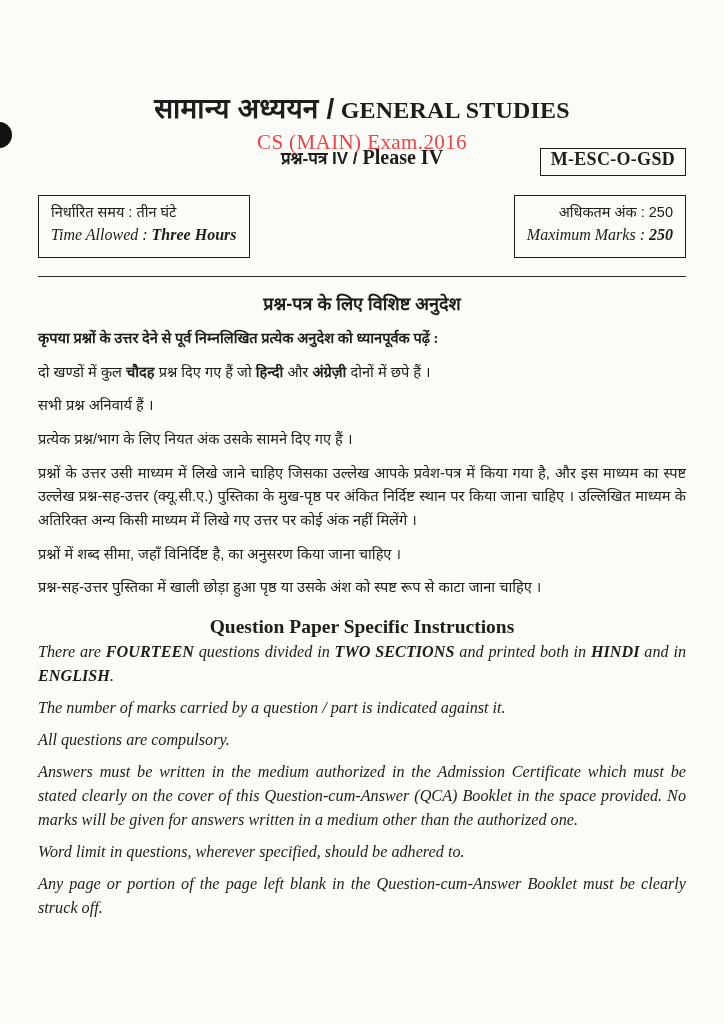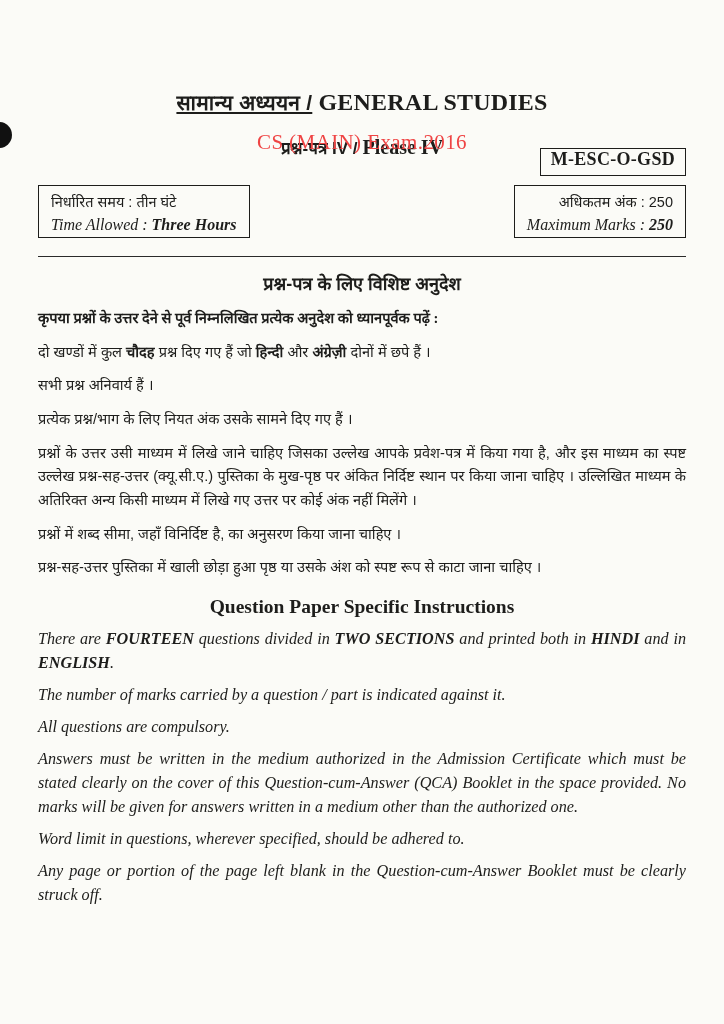--- a/index.html
+++ b/index.html
@@ -59,43 +59,42 @@
     margin-top: 88px;
     text-align: center;
   }
   .title-main {
     font-size: 24px;
     font-weight: bold;
     letter-spacing: 0.2px;
   }
   .title-main .hi {
     font-family: "Liberation Sans", sans-serif;
-    font-size: 21px;
-    font-weight: bold;
-    text-decoration: underline;
+    font-size: 28px;
+    font-weight: bold;
   }
   .title-sub {
     margin-top: 20px;
     font-size: 20px;
     font-weight: bold;
   }
   .title-sub .hi {
     font-family: "Liberation Sans", sans-serif;
     font-size: 17px;
     font-weight: bold;
   }
   .meta-row {
     margin-top: 26px;
     display: flex;
     justify-content: space-between;
     align-items: flex-start;
   }
   .meta-box {
     border: 1.3px solid #1d1d1b;
-    padding: 6px 12px 1px;
+    padding: 6px 12px 11px;
     line-height: 1.45;
   }
   .meta-box .hi {
     font-family: "Liberation Sans", sans-serif;
     font-size: 14.5px;
   }
   .meta-box .en {
     font-style: italic;
     font-size: 16px;
   }
@@ -118,21 +117,21 @@
     font-size: 14.6px;
     line-height: 1.62;
     text-align: justify;
   }
   .hindi-body p { margin: 0 0 10px; }
   .hindi-body p.bold { font-weight: bold; font-family: Liberation Serif, serif; }
   .en-head {
     text-align: center;
     font-size: 19.5px;
     font-weight: bold;
-    margin: 16px 0 10px;
+    margin: 16px 0 3px;
   }
   .en-body {
     font-size: 16.2px;
     font-style: italic;
     line-height: 1.48;
     text-align: justify;
   }
   .en-body p { margin: 0 0 8px; }
   .en-body b { font-weight: bold; font-style: italic; }
   .en-body p.lead { font-weight: bold; }

